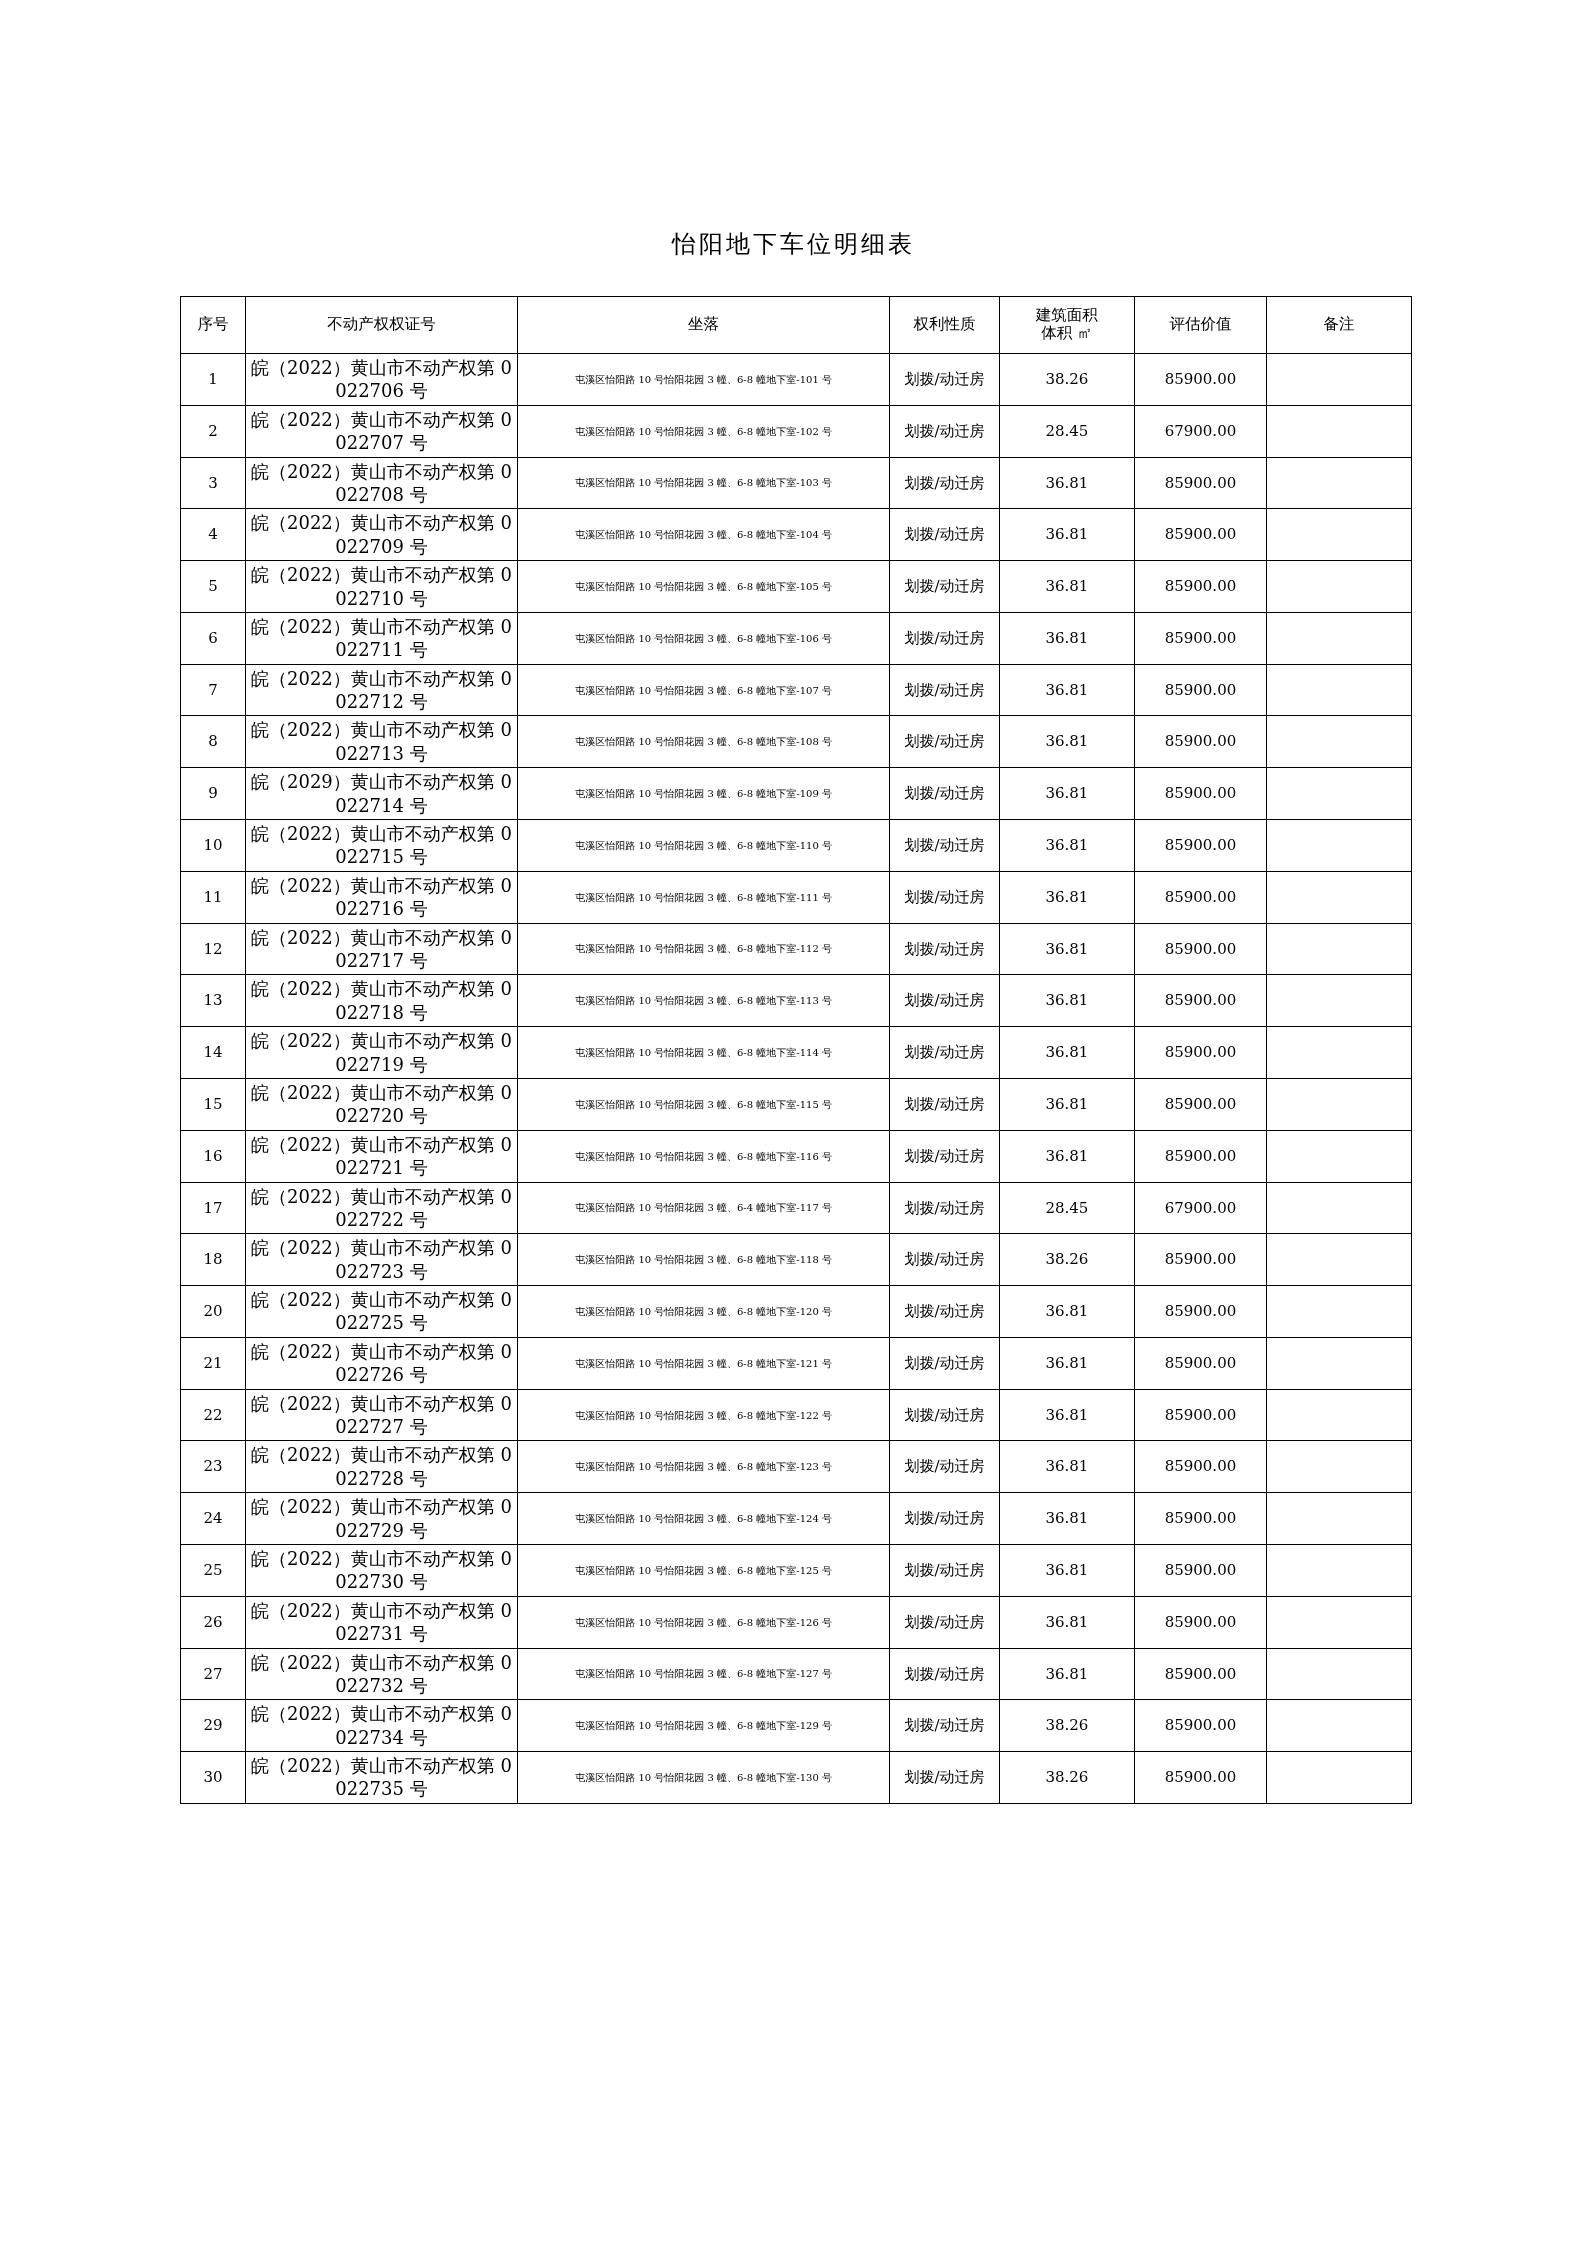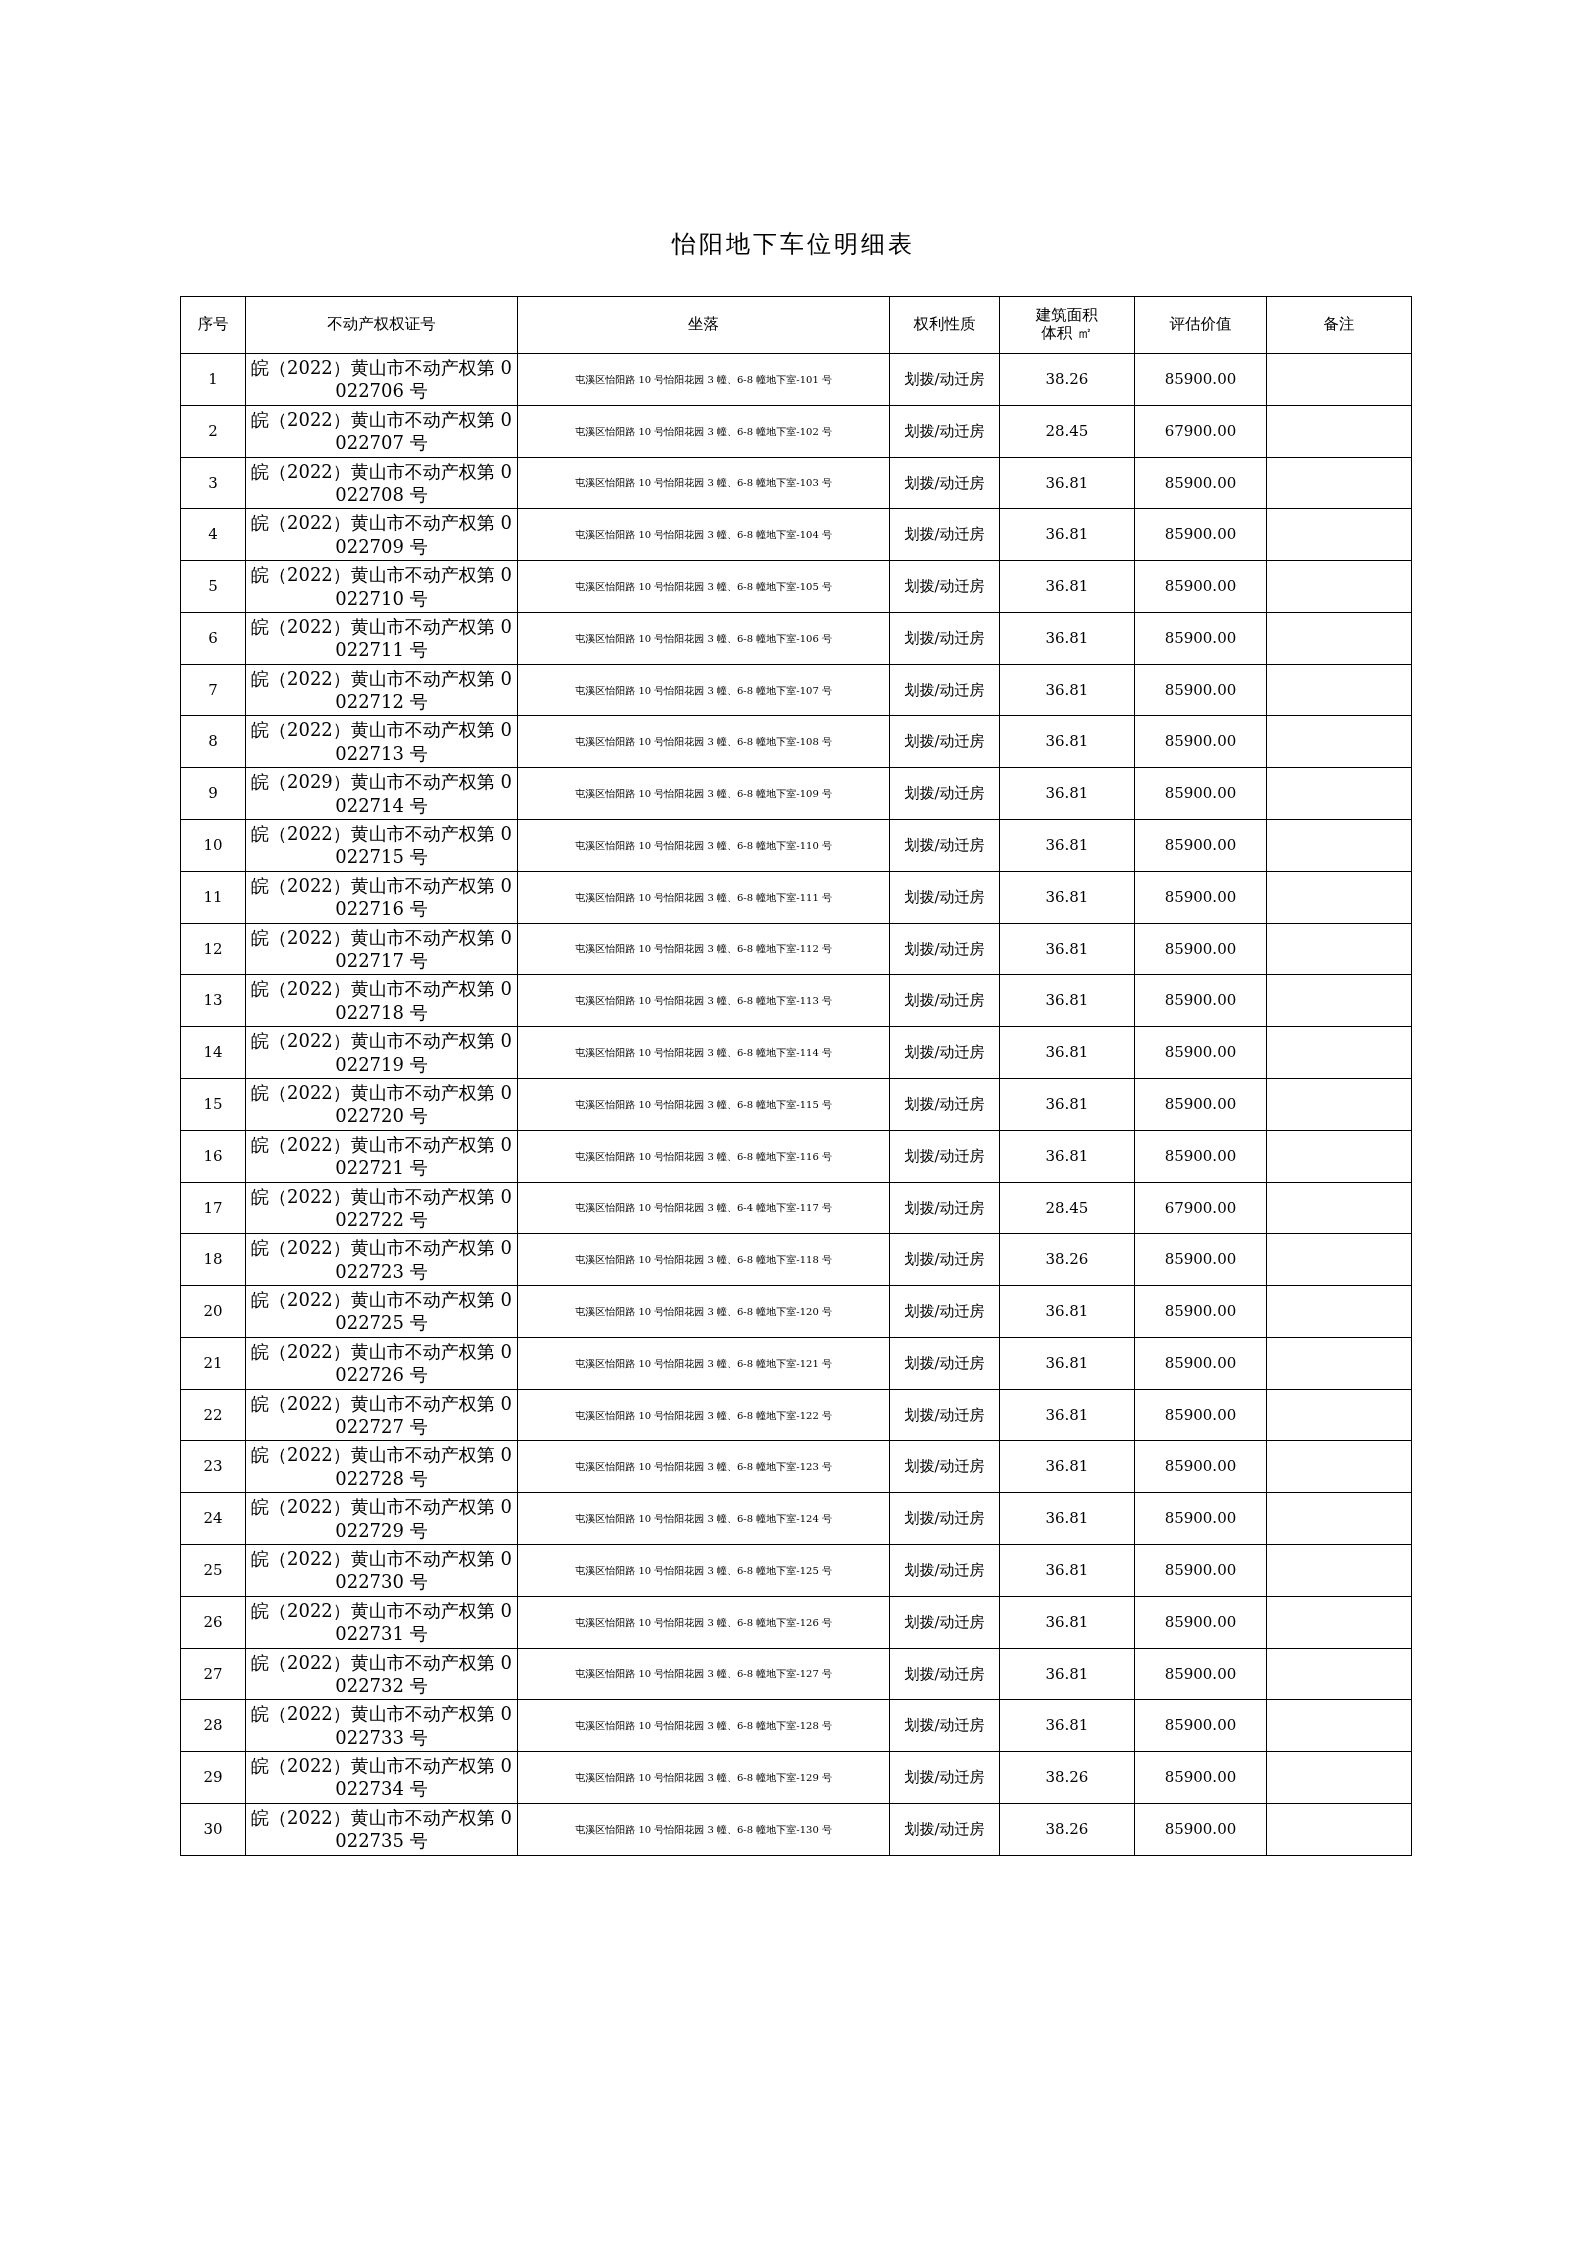--- a/index.html
+++ b/index.html
@@ -520,35 +520,20 @@
               <span class="loc-text">屯溪区怡阳路 10 号怡阳花园 3 幢、6-8 幢地下室-127 号</span>
             </td>
           <td>
               <span class="right-text">划拨/动迁房</span>
             </td>
           <td><span class="num">36.81</span></td>
           <td><span class="num">85900.00</span></td>
           <td><span></span></td>
         </tr>
         <tr>
-          <td><span class="num">28</span></td>
-          <td>
-              <span class="cert-text">皖（2022）黄山市不动产权第 0022733 号</span>
-            </td>
-          <td>
-              <span class="loc-text">屯溪区怡阳路 10 号怡阳花园 3 幢、6-8 幢地下室-128 号</span>
-            </td>
-          <td>
-              <span class="right-text">划拨/动迁房</span>
-            </td>
-          <td><span class="num">36.81</span></td>
-          <td><span class="num">85900.00</span></td>
-          <td><span></span></td>
-        </tr>
-        <tr>
           <td><span class="num">29</span></td>
           <td>
               <span class="cert-text">皖（2022）黄山市不动产权第 0022734 号</span>
             </td>
           <td>
               <span class="loc-text">屯溪区怡阳路 10 号怡阳花园 3 幢、6-8 幢地下室-129 号</span>
             </td>
           <td>
               <span class="right-text">划拨/动迁房</span>
             </td>

